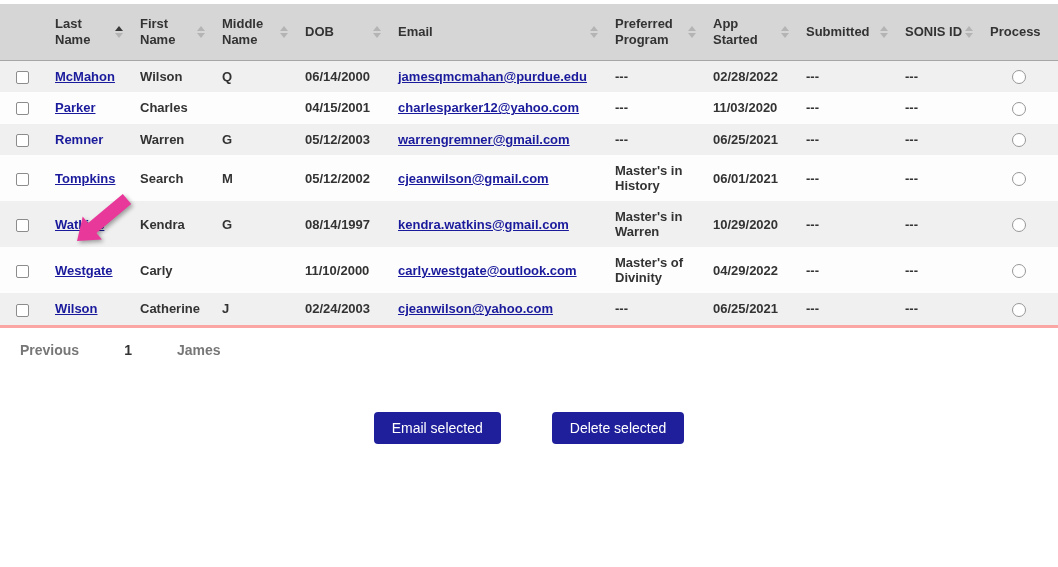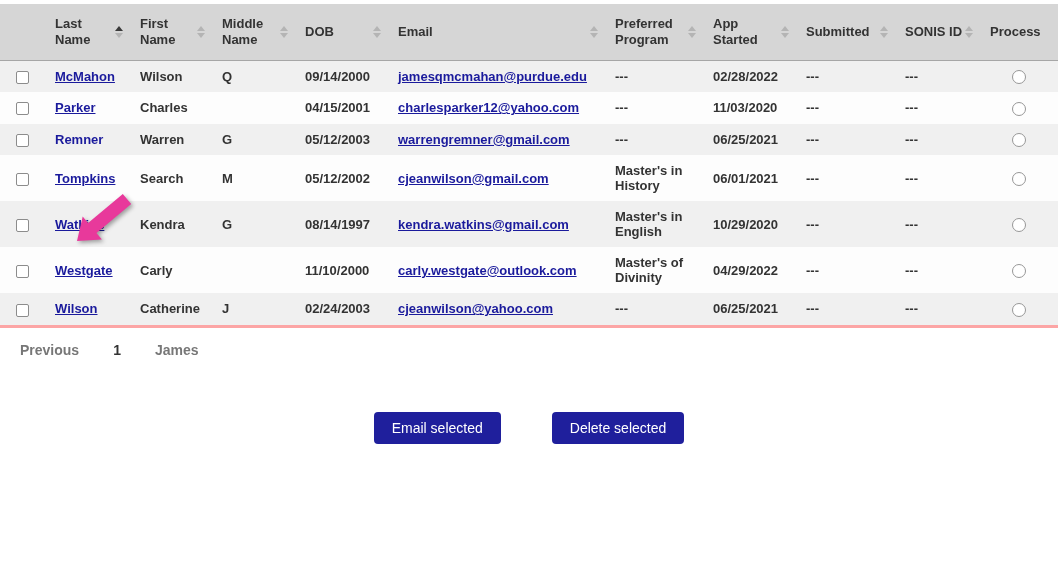--- a/index.html
+++ b/index.html
@@ -87,21 +87,21 @@
     appearance:none;-webkit-appearance:none;width:13px;height:13px;margin:0;
     border:1px solid #8c8c8c;border-radius:2px;background:#fff;vertical-align:middle;cursor:pointer;
   }
   input[type="radio"].row-radio{
     appearance:none;-webkit-appearance:none;width:14px;height:14px;margin:0;
     border:1px solid #979797;border-radius:50%;background:#fff;vertical-align:middle;cursor:pointer;
   }
 
   
   .pagination{
-    display:flex;align-items:center;gap:34px;
+    display:flex;align-items:center;gap:45px;
     margin:14px 0 0 20px;font-size:14px;font-weight:bold;color:#777;
   }
   .pagination .page-number{color:#333;}
   .pagination .page-btn{cursor:pointer;}
 
   
   .actions{display:flex;justify-content:center;gap:51px;margin-top:54px;}
   .actions button{
     background:var(--accent);color:#fff;border:none;border-radius:4px;
     padding:8px 18px;font-family:"Liberation Sans",sans-serif;font-size:14px;
@@ -176,21 +176,21 @@
             </span></th>
           <th class="no-sort"><span class="th-label">Process</span></th>
         </tr>
     </thead>
     <tbody id="table-body">
         <tr class="odd">
           <td class="cb"><input class="row-cb" type="checkbox" style=""></td>
           <td><a class="link" href="#">McMahon</a></td>
           <td><span>Wilson</span></td>
           <td><span>Q</span></td>
-          <td><span>09/14/2000</span></td>
+          <td><span>06/14/2000</span></td>
           <td><a class="link" href="#">jamesqmcmahan@purdue.edu</a></td>
           <td><span>---</span></td>
           <td><span>02/28/2022</span></td>
           <td><span>---</span></td>
           <td><span>---</span></td>
           <td class="process-cell"><input class="row-radio" type="radio" name="process" style=""></td>
         </tr>
         <tr class="even">
           <td class="cb"><input class="row-cb" type="checkbox" style=""></td>
           <td><a class="link" href="#">Parker</a></td>
@@ -230,21 +230,21 @@
           <td><span>---</span></td>
           <td class="process-cell"><input class="row-radio" type="radio" name="process" style=""></td>
         </tr>
         <tr class="odd">
           <td class="cb"><input class="row-cb" type="checkbox" style=""></td>
           <td><a class="link" href="#">Watkins</a></td>
           <td><span>Kendra</span></td>
           <td><span>G</span></td>
           <td><span>08/14/1997</span></td>
           <td><a class="link" href="#">kendra.watkins@gmail.com</a></td>
-          <td><span>Master's in English</span></td>
+          <td><span>Master's in Warren</span></td>
           <td><span>10/29/2020</span></td>
           <td><span>---</span></td>
           <td><span>---</span></td>
           <td class="process-cell"><input class="row-radio" type="radio" name="process" style=""></td>
         </tr>
         <tr class="even">
           <td class="cb"><input class="row-cb" type="checkbox" style=""></td>
           <td><a class="link" href="#">Westgate</a></td>
           <td><span>Carly</span></td>
           <td><span></span></td>

